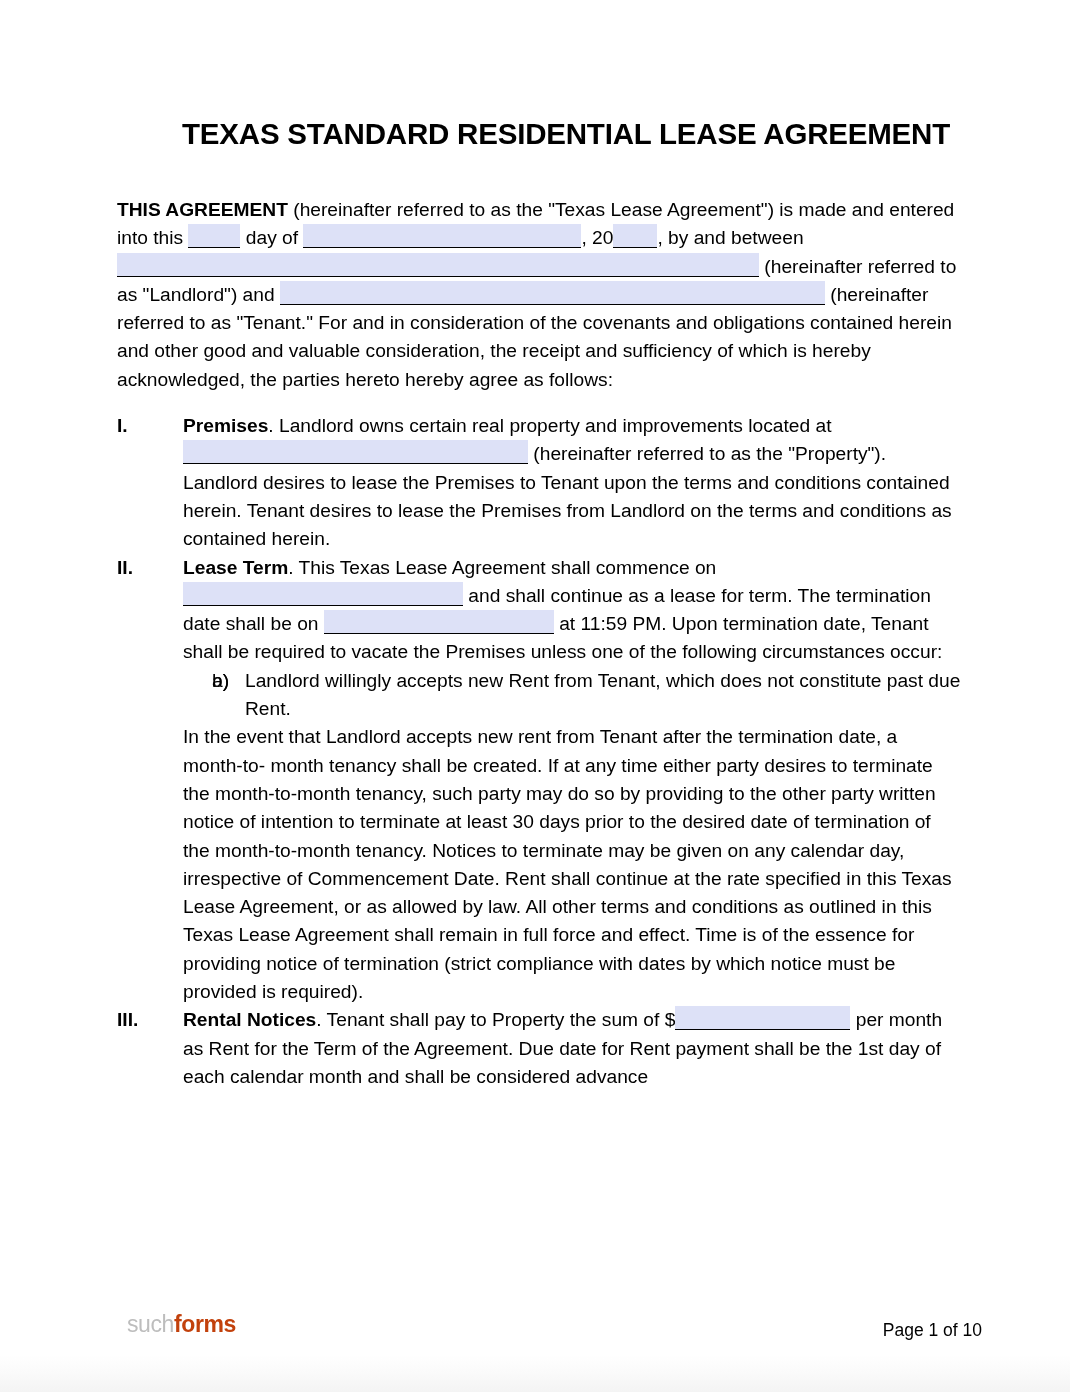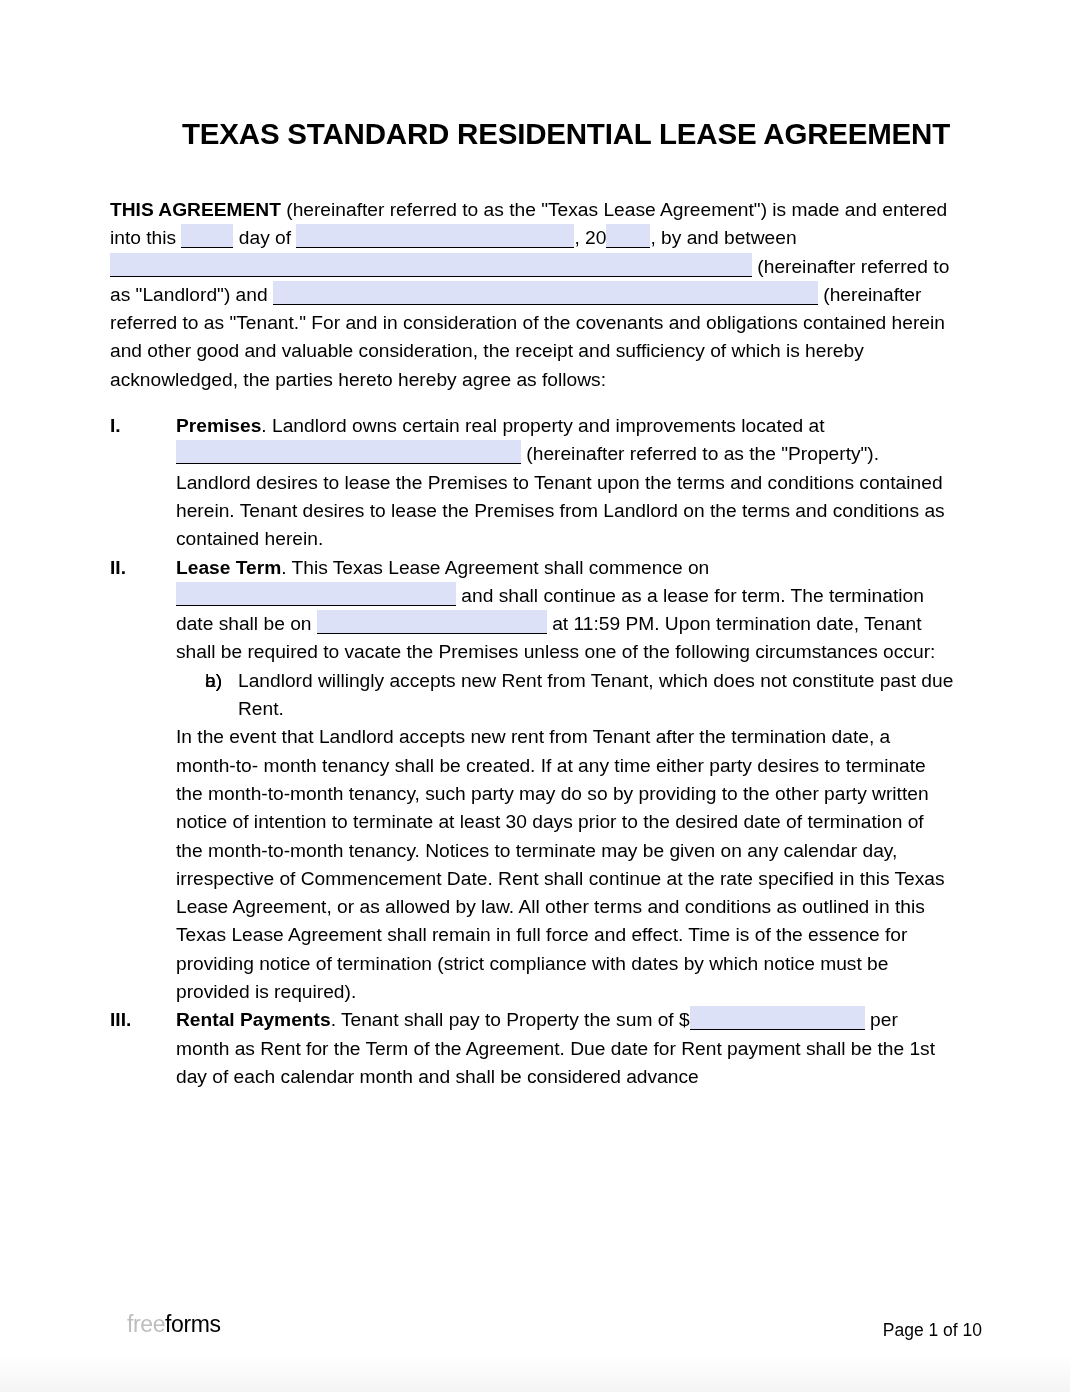--- a/index.html
+++ b/index.html
@@ -46,21 +46,21 @@
     font-weight: bold;
     letter-spacing: -0.2px;
     color: #000000;
     line-height: 1.1;
     padding-left: 31px;
   }
 
   
   .content {
     position: absolute;
-    left: 110px;
+    left: 117px;
     top: 196px;
     width: 845px;
     font-size: 19.2px;
     line-height: 28.3px;
     color: #000000;
     text-align: left;
   }
   .para {
     margin: 0;
     padding: 0;
@@ -126,21 +126,21 @@
   .footer-logo {
     position: absolute;
     left: 127px;
     top: 1311px;
     font-size: 23px;
     font-weight: bold;
     letter-spacing: -0.4px;
     white-space: nowrap;
   }
   .logo-free  { color: #bdbdbd; font-weight: normal; }
-  .logo-forms { color: #000000; font-weight: normal; text-align: right; }
+  .logo-forms { color: #c2410c; font-weight: bold; text-align: right; }
   .footer-page {
     position: absolute;
     right: 88px;
     top: 1320px;
     font-size: 17.5px;
     color: #000000;
     white-space: nowrap;
   }
 </style>
 </head>
@@ -171,23 +171,23 @@
       <li><span class="mark">a)</span></li>
       <li><span class="mark">b)</span><span>Landlord willingly accepts new Rent from Tenant, which does not constitute past due Rent.</span></li>
     </ul>
 
     <div class="section">
       <span class="sec-body">In the event that Landlord accepts new rent from Tenant after the termination date, a month-to- month tenancy shall be created. If at any time either party desires to terminate the month-to-month tenancy, such party may do so by providing to the other party written notice of intention to terminate at least 30 days prior to the desired date of termination of the month-to-month tenancy. Notices to terminate may be given on any calendar day, irrespective of Commencement Date. Rent shall continue at the rate specified in this Texas Lease Agreement, or as allowed by law. All other terms and conditions as outlined in this Texas Lease Agreement shall remain in full force and effect. Time is of the essence for providing notice of termination (strict compliance with dates by which notice must be provided is required).</span>
     </div>
 
     <div class="section">
       <span class="sec-num">III.</span>
-      <span class="sec-body"><b>Rental Payments</b><span>. Tenant shall pay to Property the sum of $</span><span class="fld fld-rent"></span><span> per month as Rent for the Term of the Agreement. Due date for Rent payment shall be the 1st day of each calendar month and shall be considered advance</span></span>
+      <span class="sec-body"><b>Rental Notices</b><span>. Tenant shall pay to Property the sum of $</span><span class="fld fld-rent"></span><span> per month as Rent for the Term of the Agreement. Due date for Rent payment shall be the 1st day of each calendar month and shall be considered advance</span></span>
     </div>
 
   </div>
 
-  <div class="footer-logo"><span class="logo-free">free</span><span class="logo-forms">forms</span></div>
+  <div class="footer-logo"><span class="logo-free">such</span><span class="logo-forms">forms</span></div>
 
   <div class="footer-page">Page 1 of 10</div>
 
   <div class="page-gap"></div>
 </div>
 
 </body></html>

